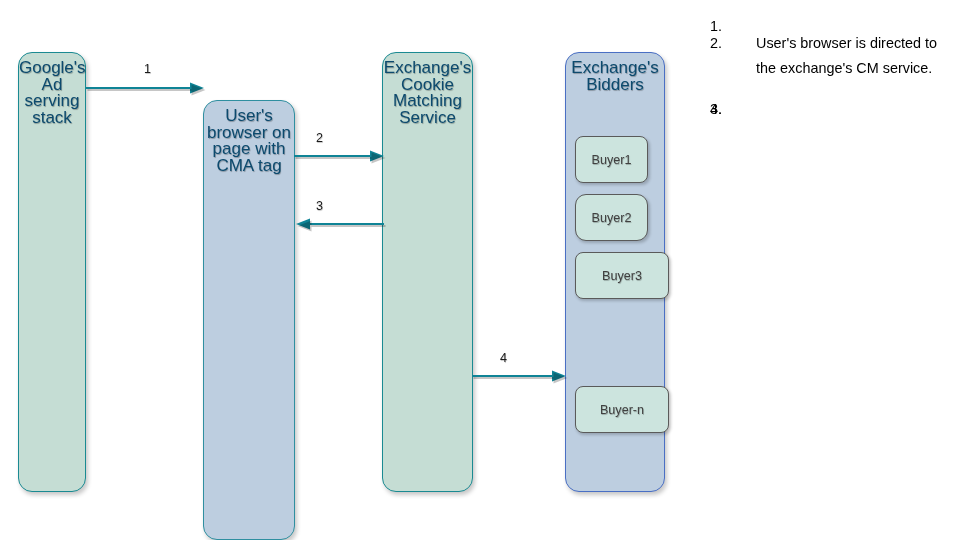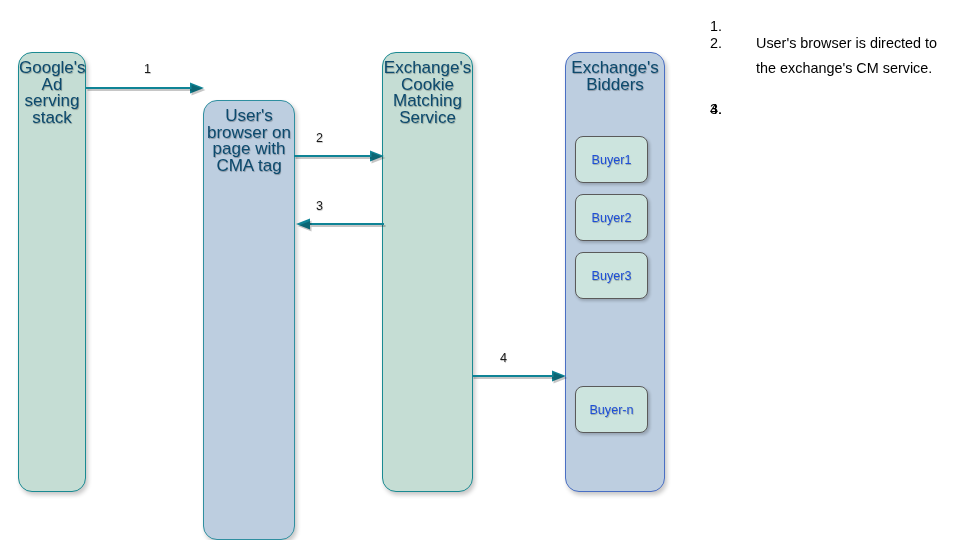--- a/index.html
+++ b/index.html
@@ -53,21 +53,21 @@
   .buyer {
     position: absolute;
     background: #ccE4de;
     border: 1.1px solid #5a5a5a;
     border-radius: 8px;
     box-sizing: border-box;
     display: flex;
     align-items: center;
     justify-content: center;
     font-size: 12.6px;
-    color: #1d4ed8;
+    color: #404040;
     box-shadow: 1.5px 2px 3px rgba(0,0,0,0.2);
     text-shadow: 0.6px 0.6px 0.7px rgba(0,0,0,0.25);
   }
 
   
   .arrow {
     position: absolute;
     height: 12px;
   }
   .arrow svg { display: block; overflow: visible; }
@@ -129,27 +129,27 @@
   </div>
 
   <div class="lane lane-blue-indigo" style="left:565px; top:52px; width:100px; height:440px;">
     <span class="lane-label">Exchange's
 Bidders</span>
   </div>
 
   <div class="buyer" style="left:575px; top:136px; width:73px; height:47px;">
     <span>Buyer1</span>
   </div>
-  <div class="buyer" style="left:575px; top:194px; width:73px; height:47px;">
+  <div class="buyer" style="left:575px; top:194px; width:73px; height:47px;border-radius:11px;">
     <span>Buyer2</span>
   </div>
-  <div class="buyer" style="left:575px; top:252px; width:73px; height:47px;">
+  <div class="buyer" style="left:575px; top:252px; width:94px; height:47px;">
     <span>Buyer3</span>
   </div>
-  <div class="buyer" style="left:575px; top:386px; width:73px; height:47px;">
+  <div class="buyer" style="left:575px; top:386px; width:94px; height:47px;">
     <span>Buyer-n</span>
   </div>
 
   <div class="arrow" style="left:86px; top:81px; width:122px;">
     <svg width="122" height="12" viewBox="0 0 122 12">
       <g transform="translate(0,1)">
         <line x1="0" y1="6" x2="106" y2="6" stroke="#0f8496" stroke-width="2.1"></line>
         <polygon points="104,0.5 118,6 104,11.5" fill="#0f8496"></polygon>
       </g>
       <g opacity="0.22" transform="translate(1.5,3)">

